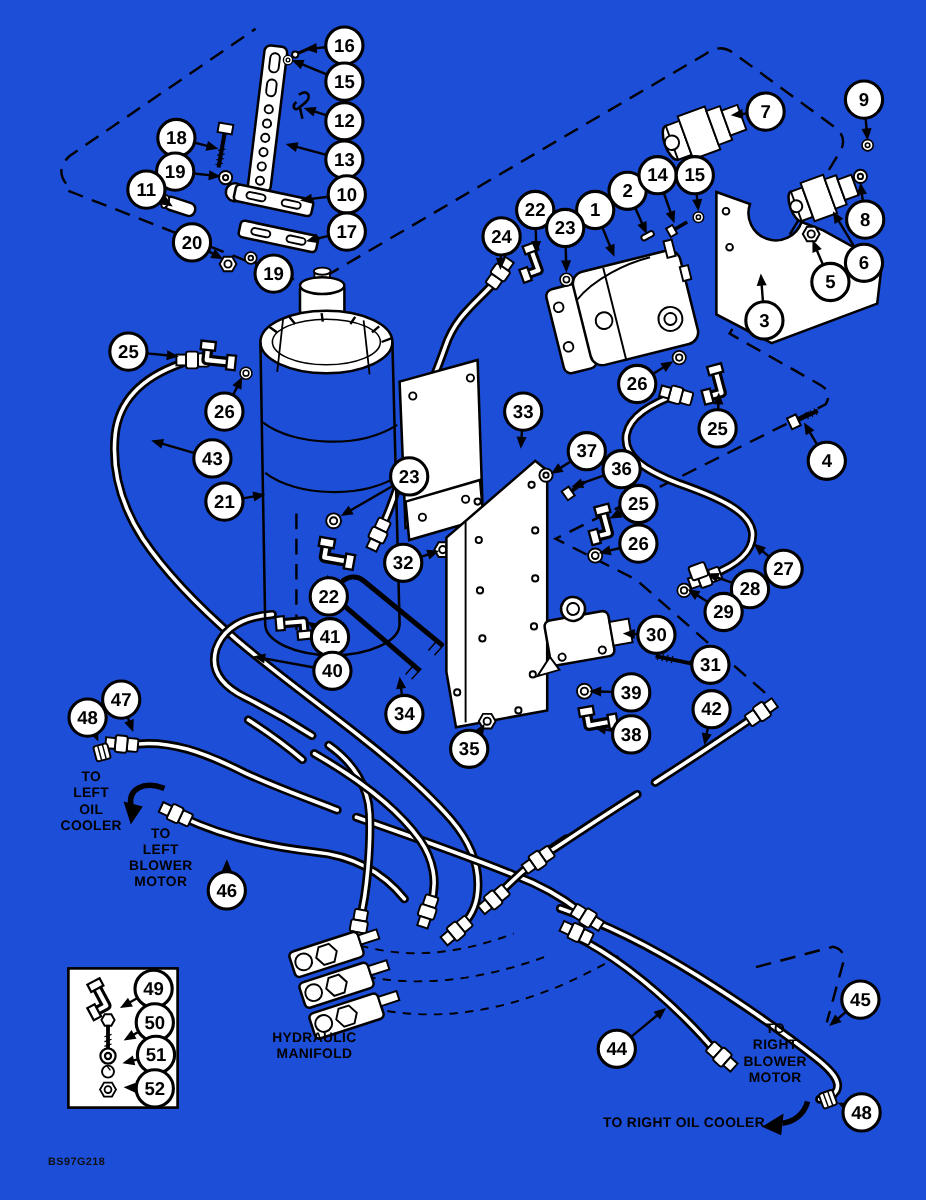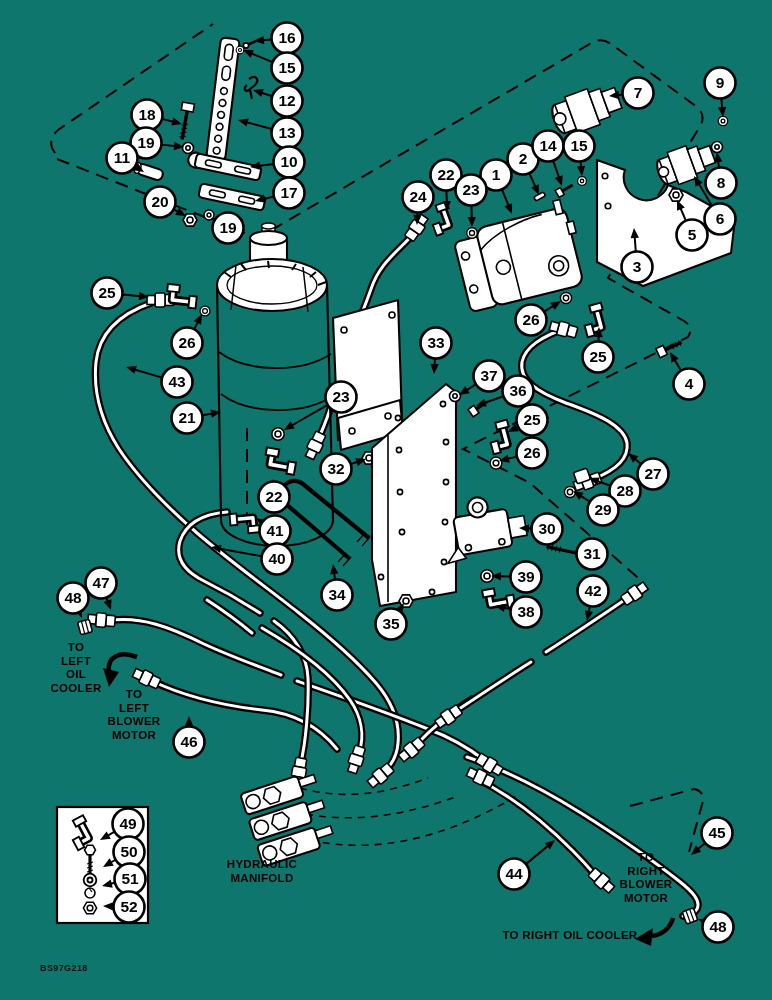--- a/index.html
+++ b/index.html
@@ -1,16 +1,16 @@
 <!DOCTYPE html>
 <html><head>
 <meta charset="utf-8">
 <style>
   html,body{margin:0;padding:0;background:#e8e8e8;}
-  #page{position:relative;width:772px;height:1000px;background:#0f766e;overflow:hidden;
+  #page{position:relative;width:772px;height:1000px;background:#1d4ed8;overflow:hidden;
         font-family:"Liberation Sans", sans-serif;}
   svg{position:absolute;left:0;top:0;}
   .wr{fill:#fff;stroke:#000;stroke-width:1.6;}
   .wr2{fill:#fff;stroke:#000;stroke-width:2.1;}
   .ln{stroke:#000;fill:none;}
   .dash{stroke:#000;fill:none;stroke-width:2;stroke-dasharray:13 8;}
   .dashf{stroke:#000;fill:none;stroke-width:1.6;stroke-dasharray:7 6;}
   .pipe-o{fill:none;stroke:#000;stroke-width:7.5;stroke-linecap:round;stroke-linejoin:round;}
   .pipe-i{fill:none;stroke:#fff;stroke-width:3;stroke-linecap:round;stroke-linejoin:round;}
   .cnum{font:bold 15.5px "Liberation Sans",sans-serif;fill:#000;}

